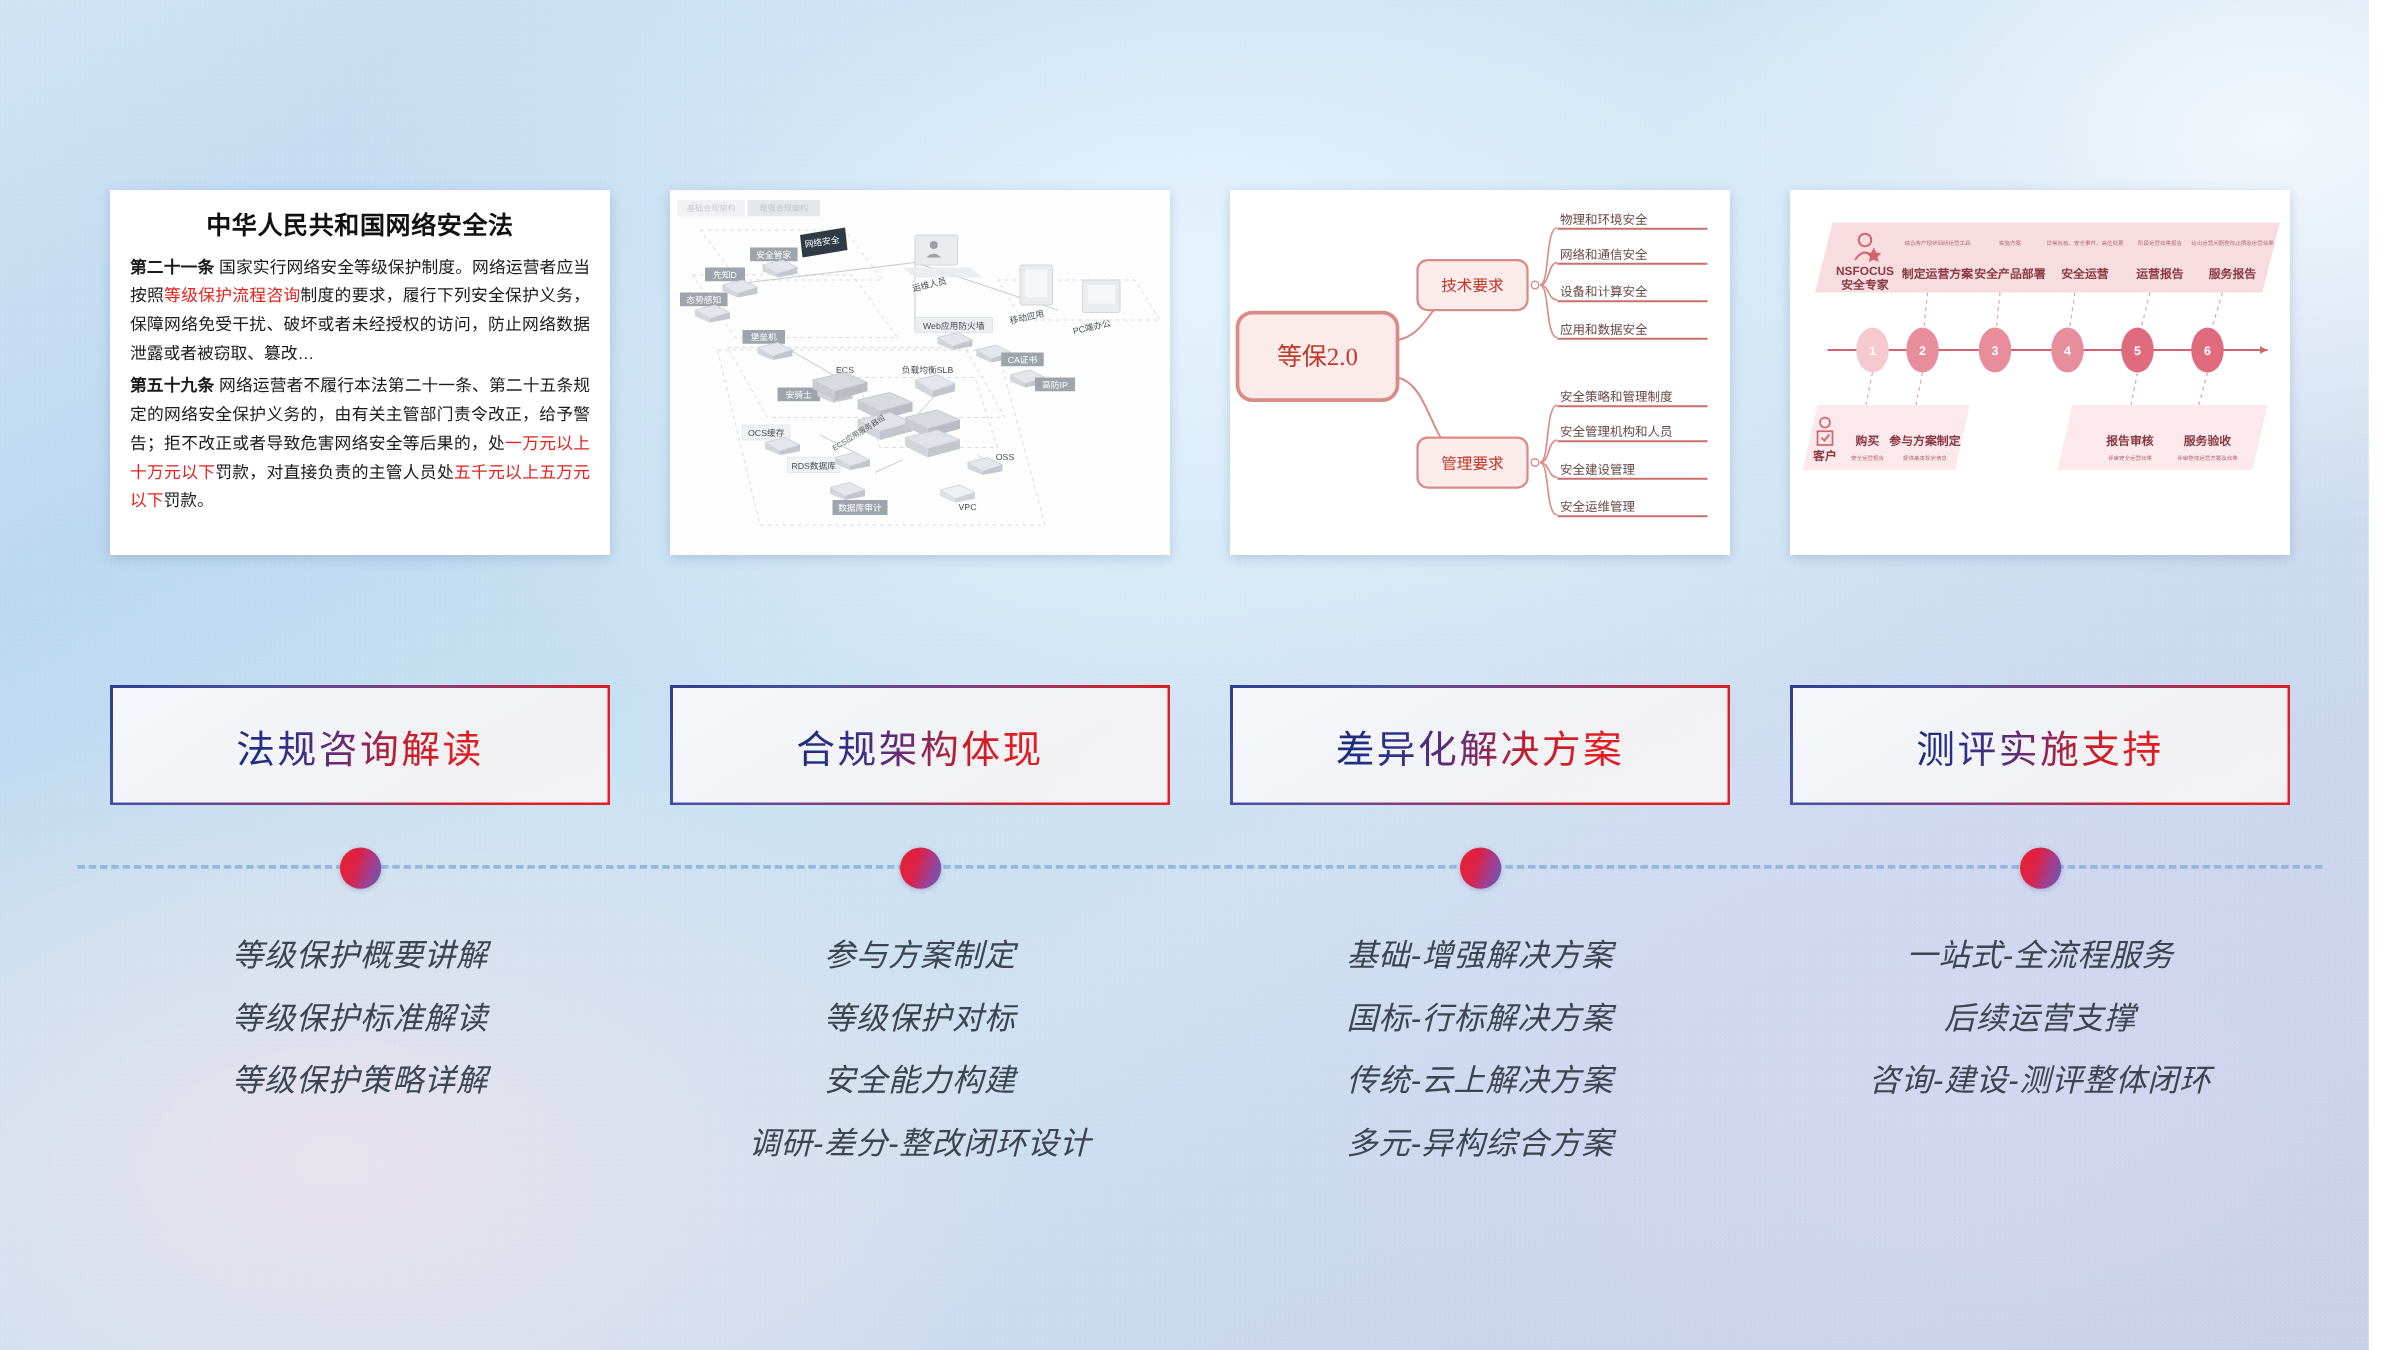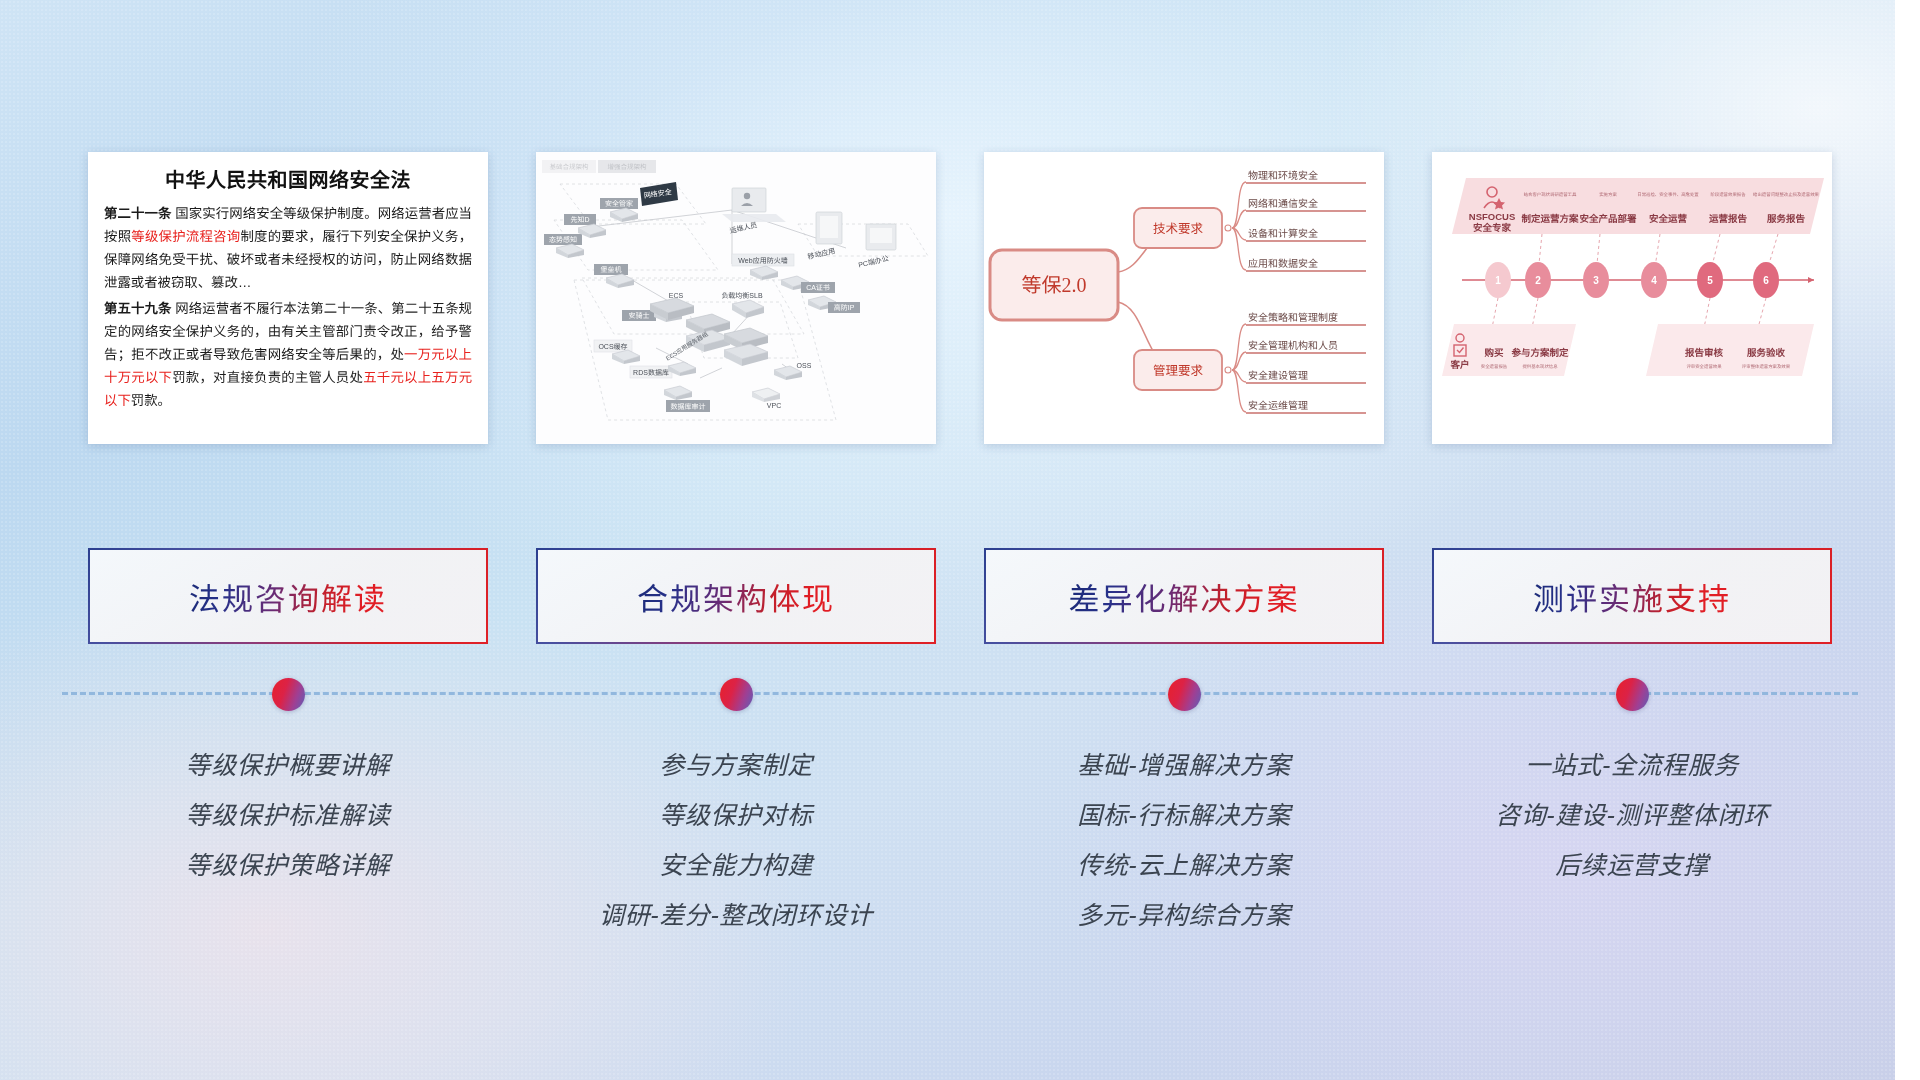--- a/index.html
+++ b/index.html
@@ -575,18 +575,18 @@
       <div class="li">调研-差分-整改闭环设计</div>
     </div>
     <div class="list-col">
       <div class="li">基础-增强解决方案</div>
       <div class="li">国标-行标解决方案</div>
       <div class="li">传统-云上解决方案</div>
       <div class="li">多元-异构综合方案</div>
     </div>
     <div class="list-col">
       <div class="li">一站式-全流程服务</div>
+      <div class="li">后续运营支撑</div>
       <div class="li">咨询-建设-测评整体闭环</div>
-      <div class="li">后续运营支撑</div>
     </div>
   </div>
 
 </div>
 
 </body></html>

